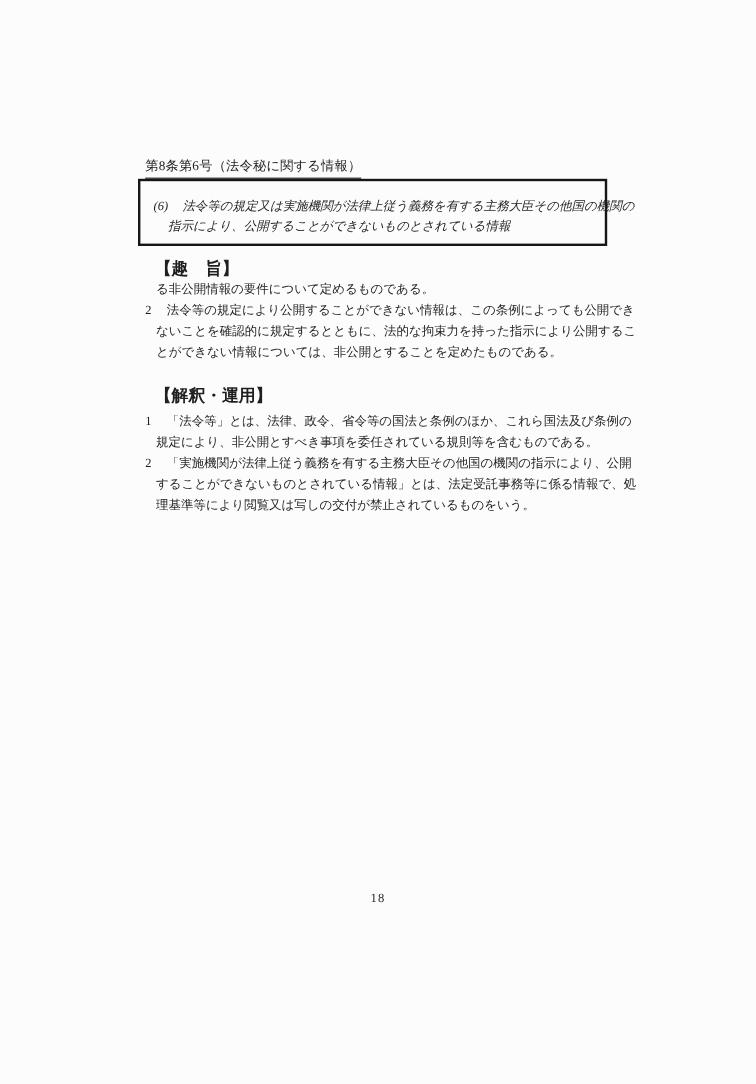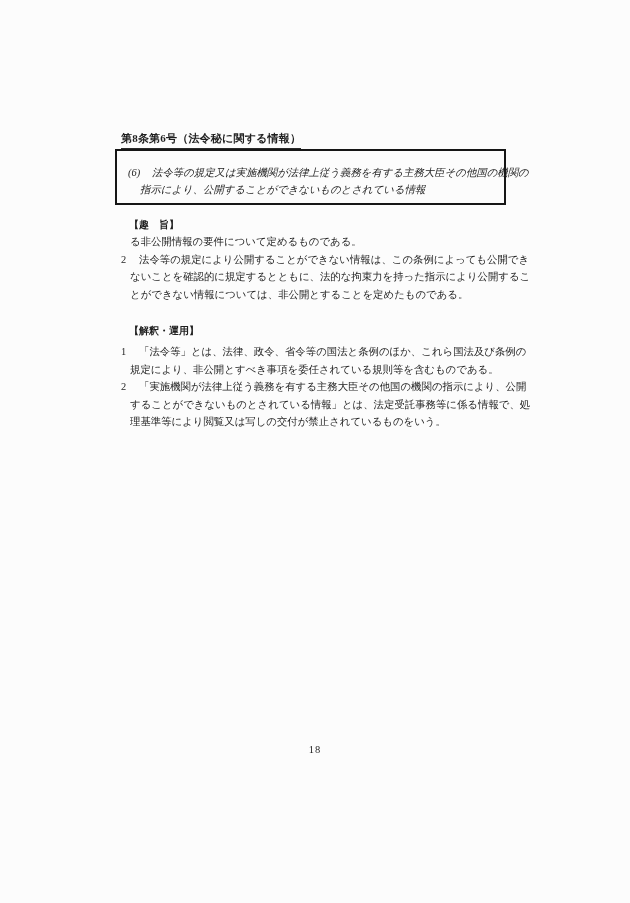--- a/index.html
+++ b/index.html
@@ -17,21 +17,21 @@
   }
   .page {
     position: absolute;
     inset: 0;
   }
   .doc-title {
     position: absolute;
     left: 121px;
     top: 131px;
     font-size: 11px;
-    font-weight: bold;
+    font-weight: normal;
     letter-spacing: 0.2px;
     display: inline-block;
     border-bottom: 1px solid #2a2a2a;
     padding-bottom: 2px;
     white-space: nowrap;
   }
   .clause-box {
     position: absolute;
     left: 115px;
     top: 149px;
@@ -54,21 +54,21 @@
   }
   .clause-line.cont {
     padding-left: 23px;
   }
   .section {
     position: absolute;
     left: 121px;
     width: 400px;
   }
   .section-heading {
-    font-size: 10px;
+    font-size: 14px;
     font-weight: bold;
     line-height: 17px;
     padding-left: 8px;
     white-space: nowrap;
   }
   .section-heading.gap {
     margin-bottom: 4px;
   }
   .item-line {
     font-size: 10.4px;

